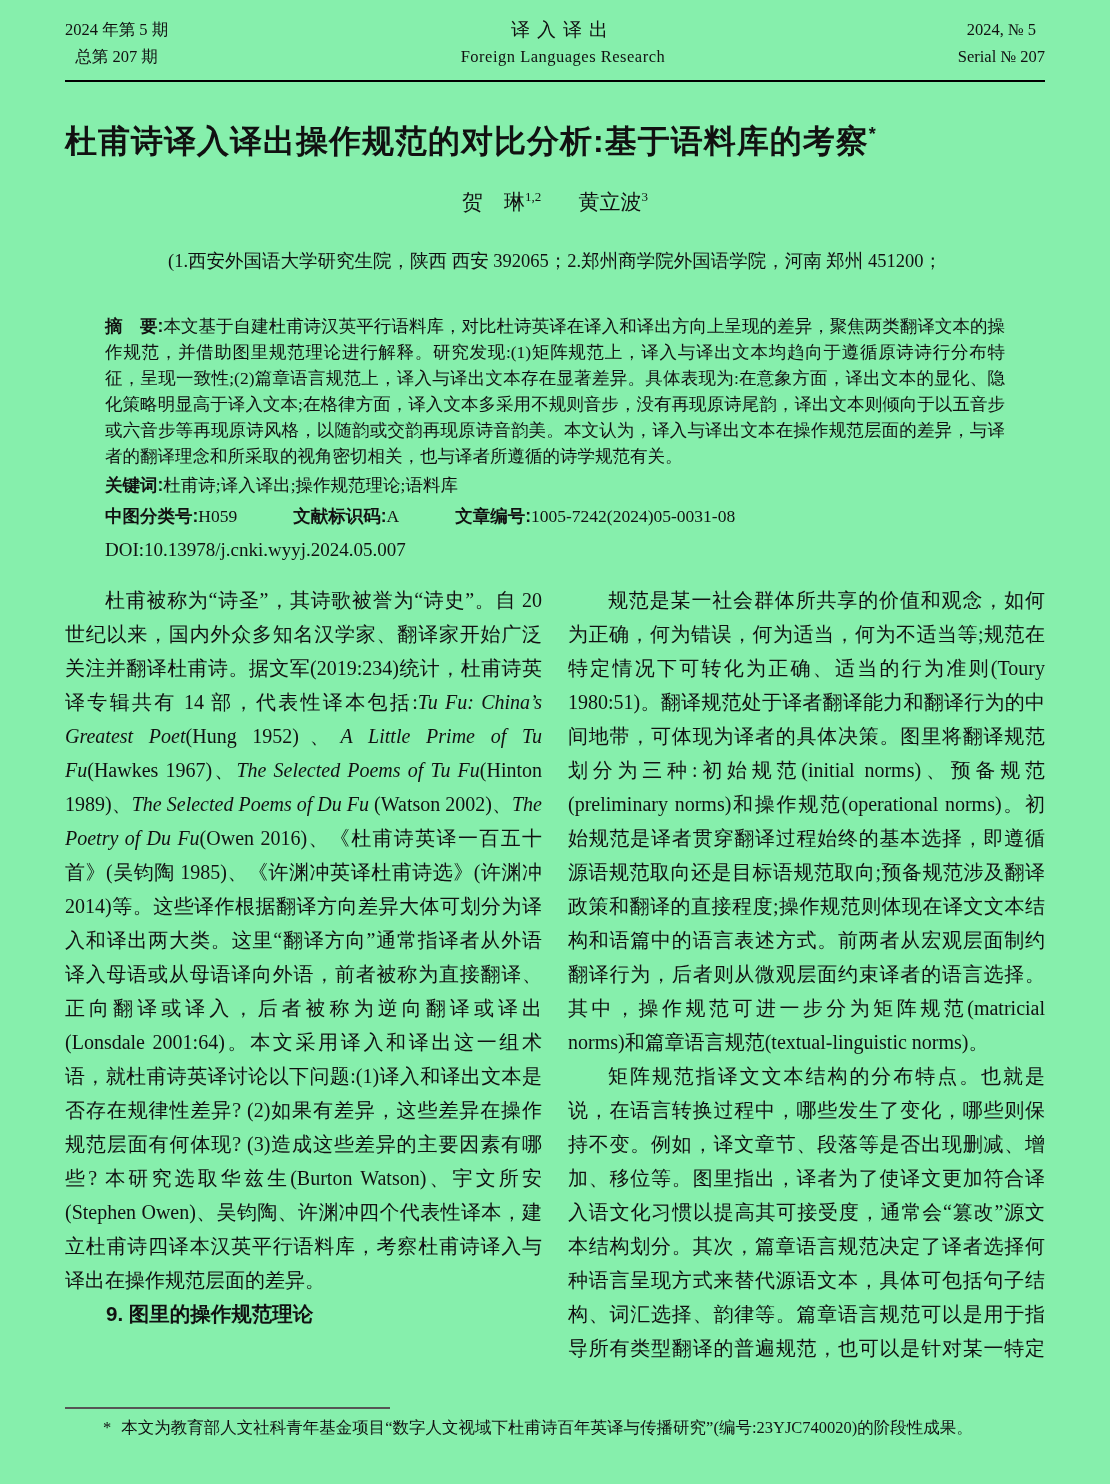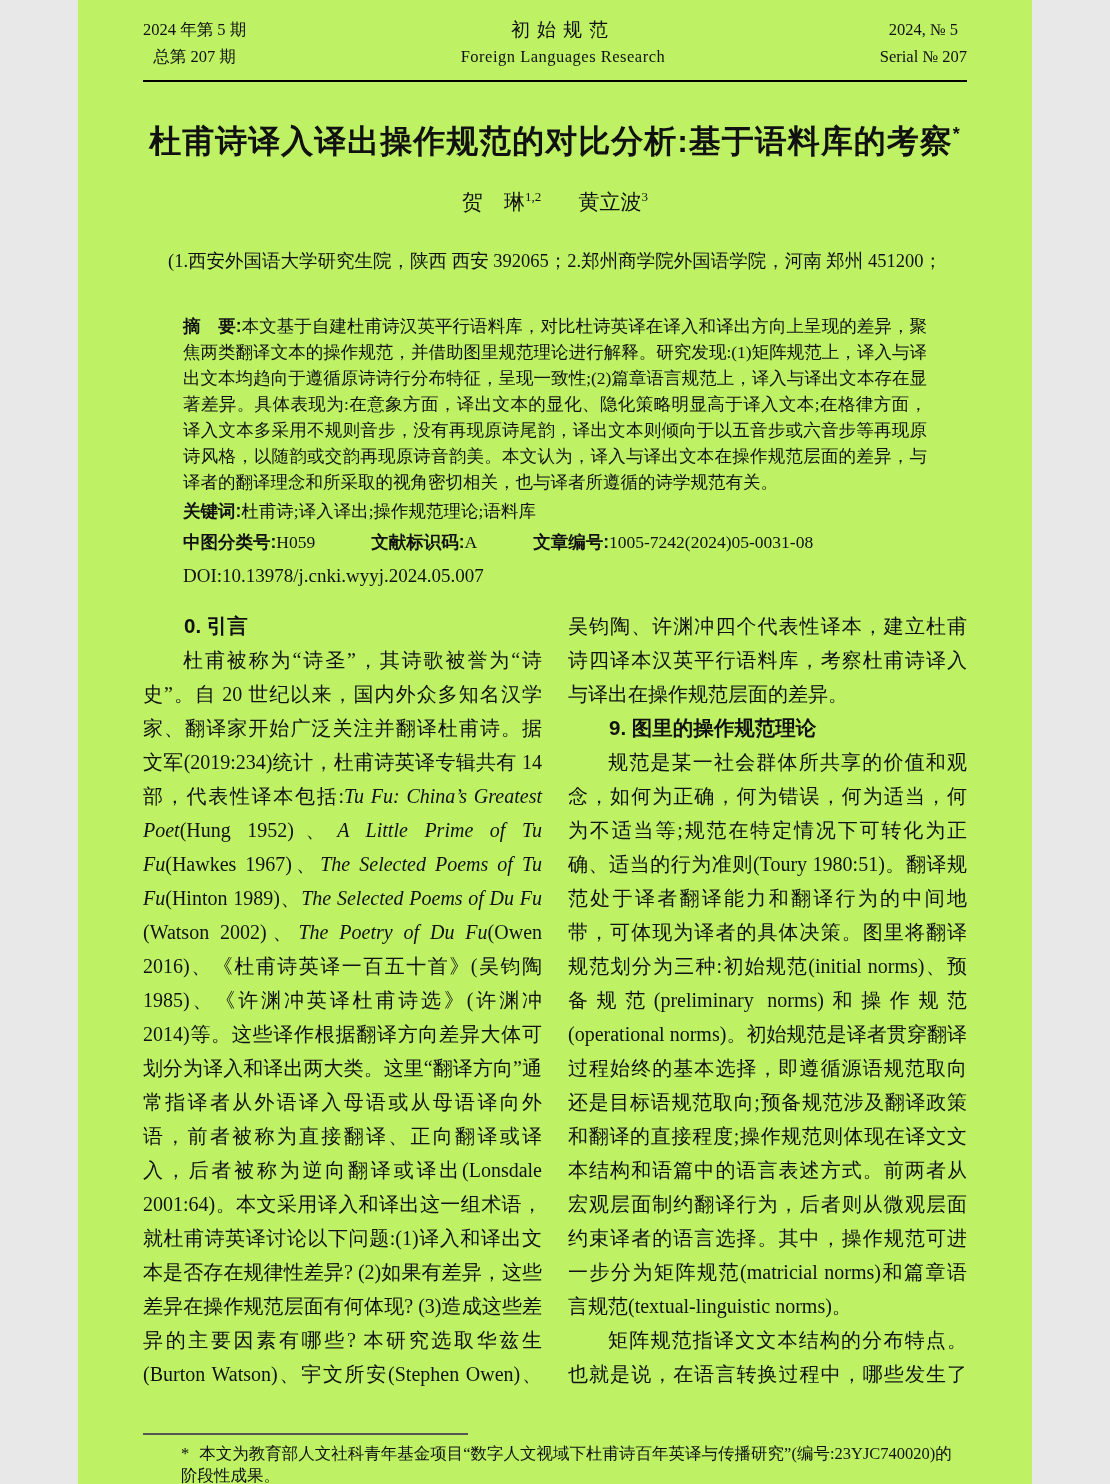--- a/index.html
+++ b/index.html
@@ -1,37 +1,37 @@
 <!DOCTYPE html>
 <html lang="zh"><head>
 <meta charset="utf-8">
 <style>
   html,body { margin:0; padding:0; background:#e8e8e8; }
   .page {
     position:relative;
-    width:954px; height:1484px;
+    width:1110px; height:1484px;
     margin:0 auto;
-    background:#bef264;
+    background:#86efac;
     box-sizing:border-box;
     padding:16px 65px 0;
     color:#111;
     font-family:"Liberation Serif","DejaVu Serif",serif;
     overflow:hidden;
   }
   .hei { font-family:"Liberation Sans","DejaVu Sans",sans-serif; font-weight:bold; }
 
   
   .jheader { display:flex; justify-content:space-between; align-items:center; }
   .jheader .blk { text-align:center; line-height:27px; font-size:16.5px; }
   .jh-center .cn { font-size:19px; letter-spacing:7px; }
   .jh-center .en { font-size:16.5px; letter-spacing:0.5px; }
   .header-rule { border:none; border-top:2.5px solid #000; margin:10px 0 0; }
 
   
-  .title { text-align:center; margin:38px 0 0; font-size:32px; letter-spacing:1px; }
+  .title { text-align:left; margin:38px 0 0; font-size:32px; letter-spacing:1px; }
   .title sup { font-size:18px; font-weight:bold; }
   .authors { text-align:center; margin-top:24px; font-size:21px; }
   .authors .author { margin:0 16px; }
   .authors sup { font-size:13px; }
   .affiliations { text-align:center; margin-top:30px; font-size:18.5px; line-height:31px; }
 
   
   .abstract-block { margin:36px 40px 0; }
   .abstract-block p { margin:0; font-size:17.5px; line-height:26px; text-align:justify; }
   .abstract-block .lbl { font-family:"Liberation Sans","DejaVu Sans",sans-serif; font-weight:bold; }
@@ -63,21 +63,21 @@
 <body>
 
 <div class="page">
 
   <div class="jheader">
     <div class="blk jh-left">
       <div>2024 年第 5 期</div>
       <div>总第 207 期</div>
     </div>
     <div class="blk jh-center">
-      <div class="cn">初始规范</div>
+      <div class="cn">译入译出</div>
       <div class="en">Foreign Languages Research</div>
     </div>
     <div class="blk jh-right">
       <div>2024, № 5</div>
       <div>Serial № 207</div>
     </div>
   </div>
   <hr class="header-rule">
 
   <h1 class="title hei"><span>杜甫诗译入译出操作规范的对比分析:基于语料库的考察</span><sup>*</sup></h1>
@@ -94,21 +94,20 @@
   <div class="abstract-block">
     <p><span class="lbl">摘　要:</span><span>本文基于自建杜甫诗汉英平行语料库，对比杜诗英译在译入和译出方向上呈现的差异，聚焦两类翻译文本的操作规范，并借助图里规范理论进行解释。研究发现:(1)矩阵规范上，译入与译出文本均趋向于遵循原诗诗行分布特征，呈现一致性;(2)篇章语言规范上，译入与译出文本存在显著差异。具体表现为:在意象方面，译出文本的显化、隐化策略明显高于译入文本;在格律方面，译入文本多采用不规则音步，没有再现原诗尾韵，译出文本则倾向于以五音步或六音步等再现原诗风格，以随韵或交韵再现原诗音韵美。本文认为，译入与译出文本在操作规范层面的差异，与译者的翻译理念和所采取的视角密切相关，也与译者所遵循的诗学规范有关。</span></p>
     <p class="kw-line"><span class="lbl">关键词:</span><span>杜甫诗;译入译出;操作规范理论;语料库</span></p>
     <p class="meta-line">
       <span class="lbl">中图分类号:</span><span class="sp">H059</span><span class="lbl">文献标识码:</span><span class="sp">A</span><span class="lbl">文章编号:</span><span>1005-7242(2024)05-0031-08</span>
     </p>
     <p class="doi-line">DOI:10.13978/j.cnki.wyyj.2024.05.007</p>
   </div>
 
   <div class="columns">
-    <h3 class="hei">0. 引言</h3>
     <p class="body-p"><span>杜甫被称为“诗圣”，其诗歌被誉为“诗史”。自 20 世纪以来，国内外众多知名汉学家、翻译家开始广泛关注并翻译杜甫诗。据文军(2019:234)统计，杜甫诗英译专辑共有 14 部，代表性译本包括:</span><span class="it">Tu Fu: China’s Greatest Poet</span><span>(Hung 1952)、</span><span class="it">A Little Prime of Tu Fu</span><span>(Hawkes 1967)、</span><span class="it">The Selected Poems of Tu Fu</span><span>(Hinton 1989)、</span><span class="it">The Selected Poems of Du Fu</span><span> (Watson 2002)、</span><span class="it">The Poetry of Du Fu</span><span>(Owen 2016)、《杜甫诗英译一百五十首》(吴钧陶 1985)、《许渊冲英译杜甫诗选》(许渊冲 2014)等。这些译作根据翻译方向差异大体可划分为译入和译出两大类。这里“翻译方向”通常指译者从外语译入母语或从母语译向外语，前者被称为直接翻译、正向翻译或译入，后者被称为逆向翻译或译出(Lonsdale 2001:64)。本文采用译入和译出这一组术语，就杜甫诗英译讨论以下问题:(1)译入和译出文本是否存在规律性差异? (2)如果有差异，这些差异在操作规范层面有何体现? (3)造成这些差异的主要因素有哪些? 本研究选取华兹生(Burton Watson)、宇文所安(Stephen Owen)、吴钧陶、许渊冲四个代表性译本，建立杜甫诗四译本汉英平行语料库，考察杜甫诗译入与译出在操作规范层面的差异。</span></p>
     <h3 class="hei">9. 图里的操作规范理论</h3>
     <p class="body-p">规范是某一社会群体所共享的价值和观念，如何为正确，何为错误，何为适当，何为不适当等;规范在特定情况下可转化为正确、适当的行为准则(Toury 1980:51)。翻译规范处于译者翻译能力和翻译行为的中间地带，可体现为译者的具体决策。图里将翻译规范划分为三种:初始规范(initial norms)、预备规范(preliminary norms)和操作规范(operational norms)。初始规范是译者贯穿翻译过程始终的基本选择，即遵循源语规范取向还是目标语规范取向;预备规范涉及翻译政策和翻译的直接程度;操作规范则体现在译文文本结构和语篇中的语言表述方式。前两者从宏观层面制约翻译行为，后者则从微观层面约束译者的语言选择。其中，操作规范可进一步分为矩阵规范(matricial norms)和篇章语言规范(textual-linguistic norms)。</p>
     <p class="body-p">矩阵规范指译文文本结构的分布特点。也就是说，在语言转换过程中，哪些发生了变化，哪些则保持不变。例如，译文章节、段落等是否出现删减、增加、移位等。图里指出，译者为了使译文更加符合译入语文化习惯以提高其可接受度，通常会“篡改”源文本结构划分。其次，篇章语言规范决定了译者选择何种语言呈现方式来替代源语文本，具体可包括句子结构、词汇选择、韵律等。篇章语言规范可以是用于指导所有类型翻译的普遍规范，也可以是针对某一特定文体的专有规范(ibid.:54;2012:79-85)。图里还指出，考察翻译规范可有文本内和文本外两种途径。文本内途径指从可观察的译文本身出发，通过归纳分析翻译语言体现出的规律性来重构翻译规范;文本外途径指借助半理论或半批判性的陈述性文本，如翻</p>
   </div>
 
   <div class="pagefoot">
     <hr class="foot-rule">
     <p class="footnote"><span class="marker">*</span><span>本文为教育部人文社科青年基金项目“数字人文视域下杜甫诗百年英译与传播研究”(编号:23YJC740020)的阶段性成果。</span></p>
   </div>

